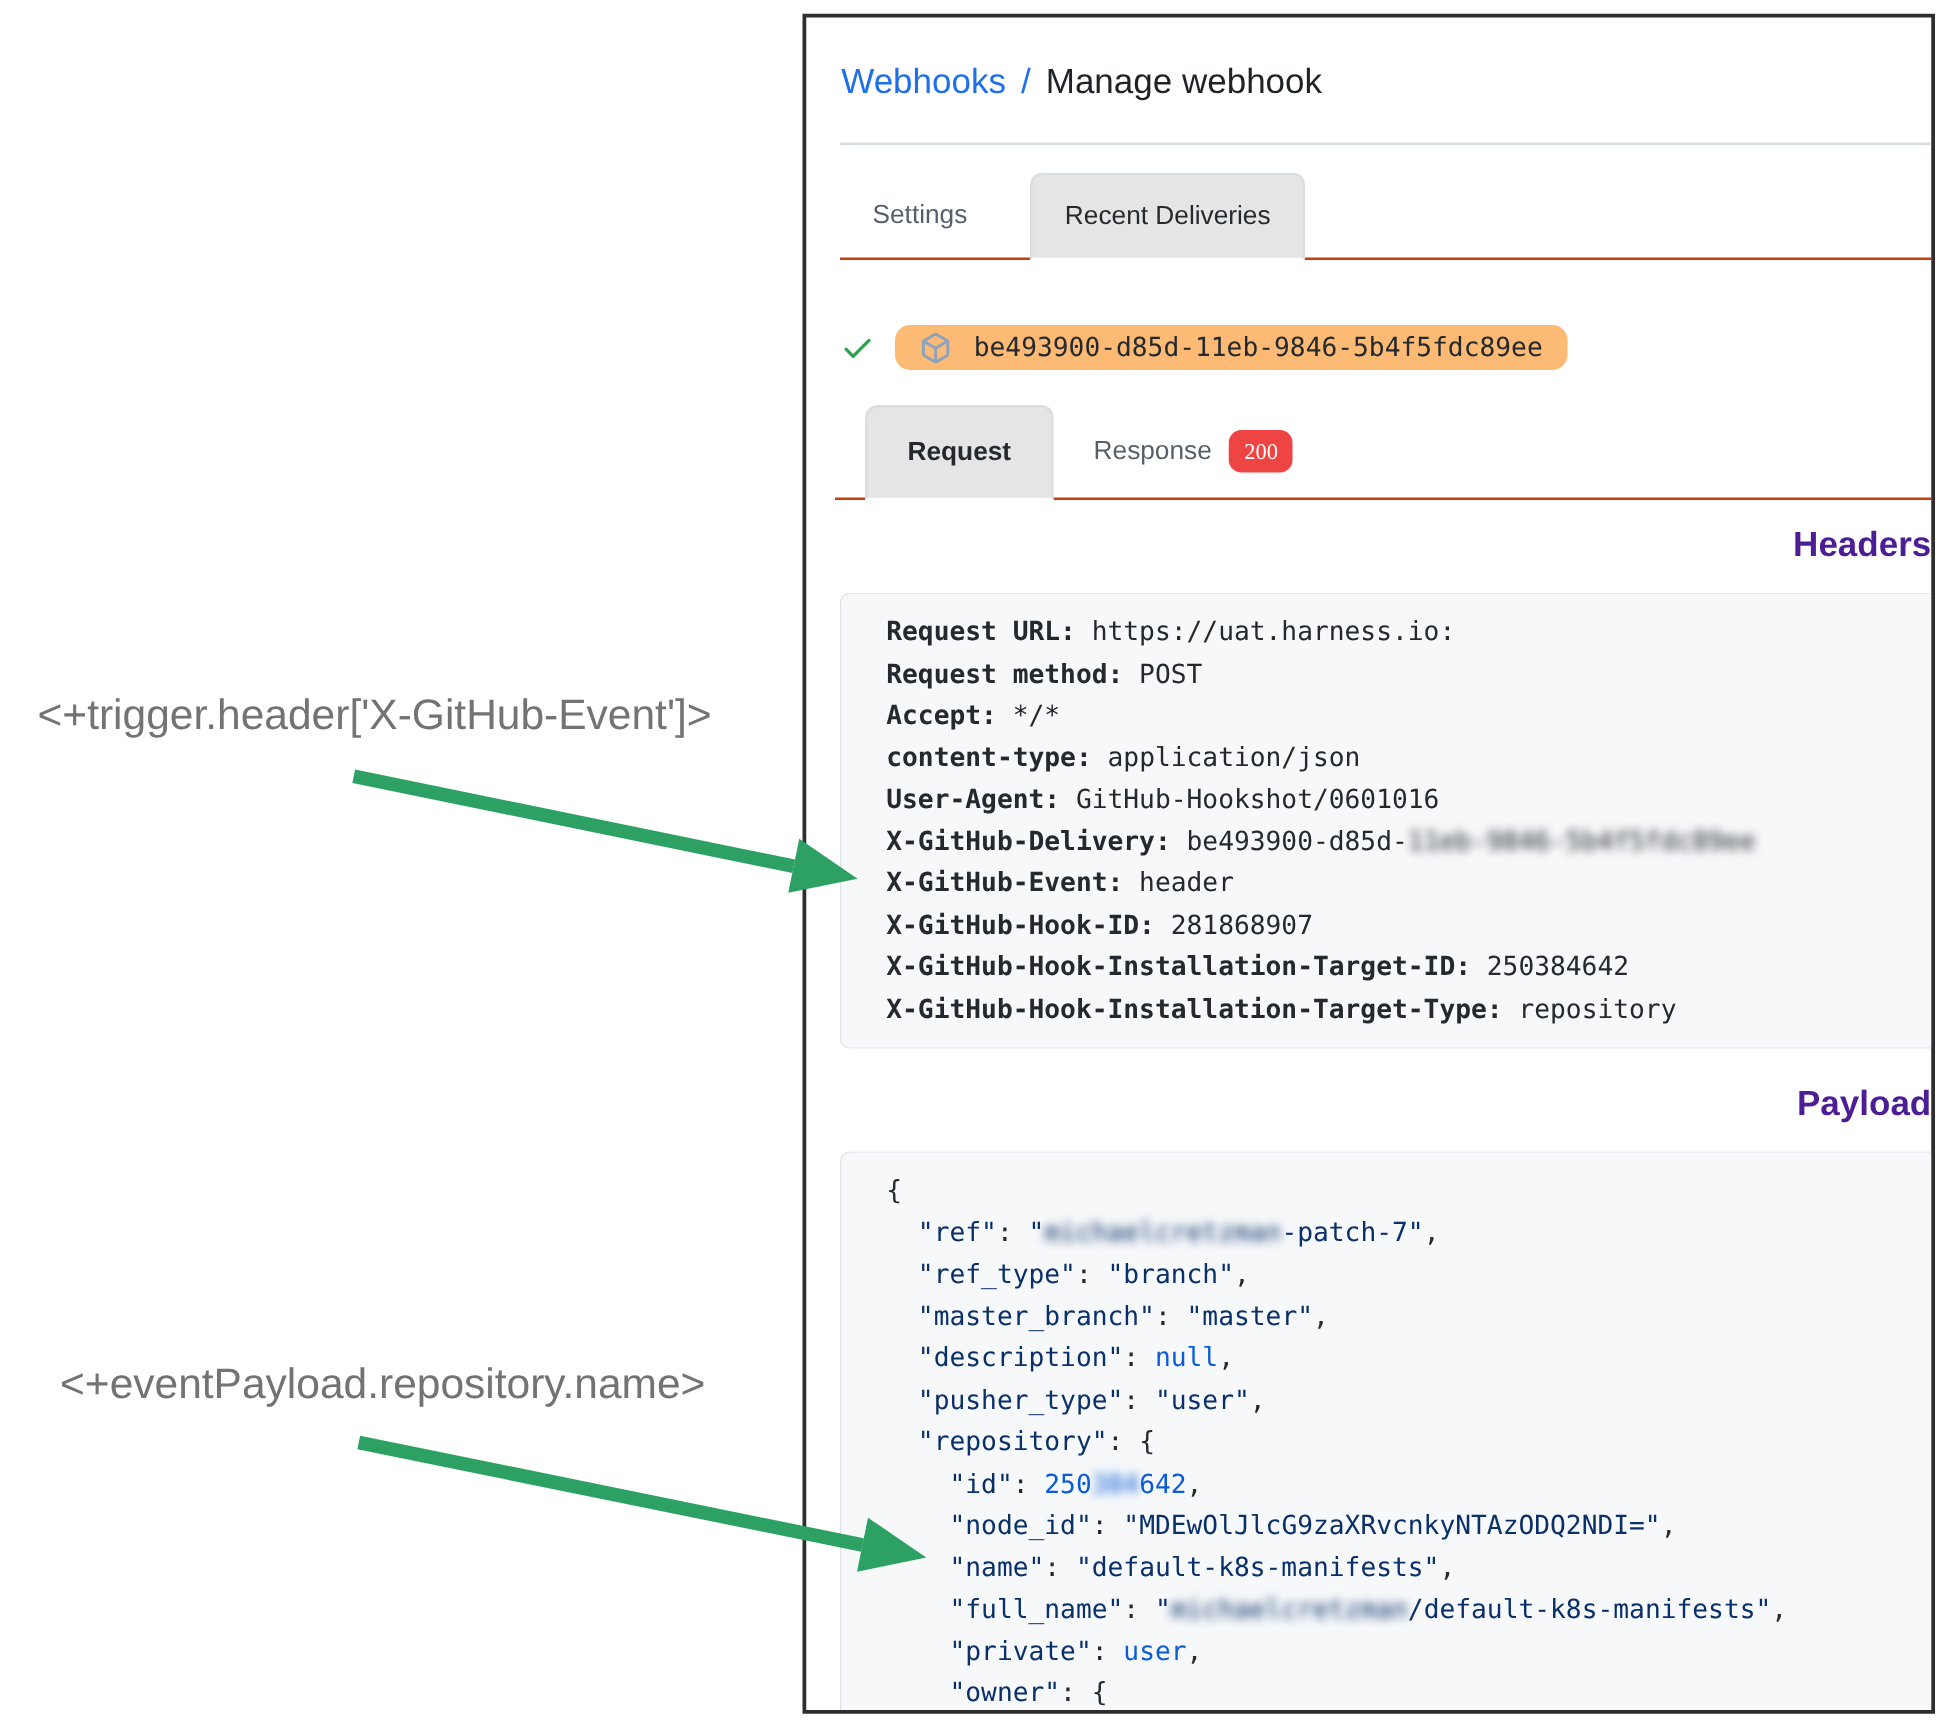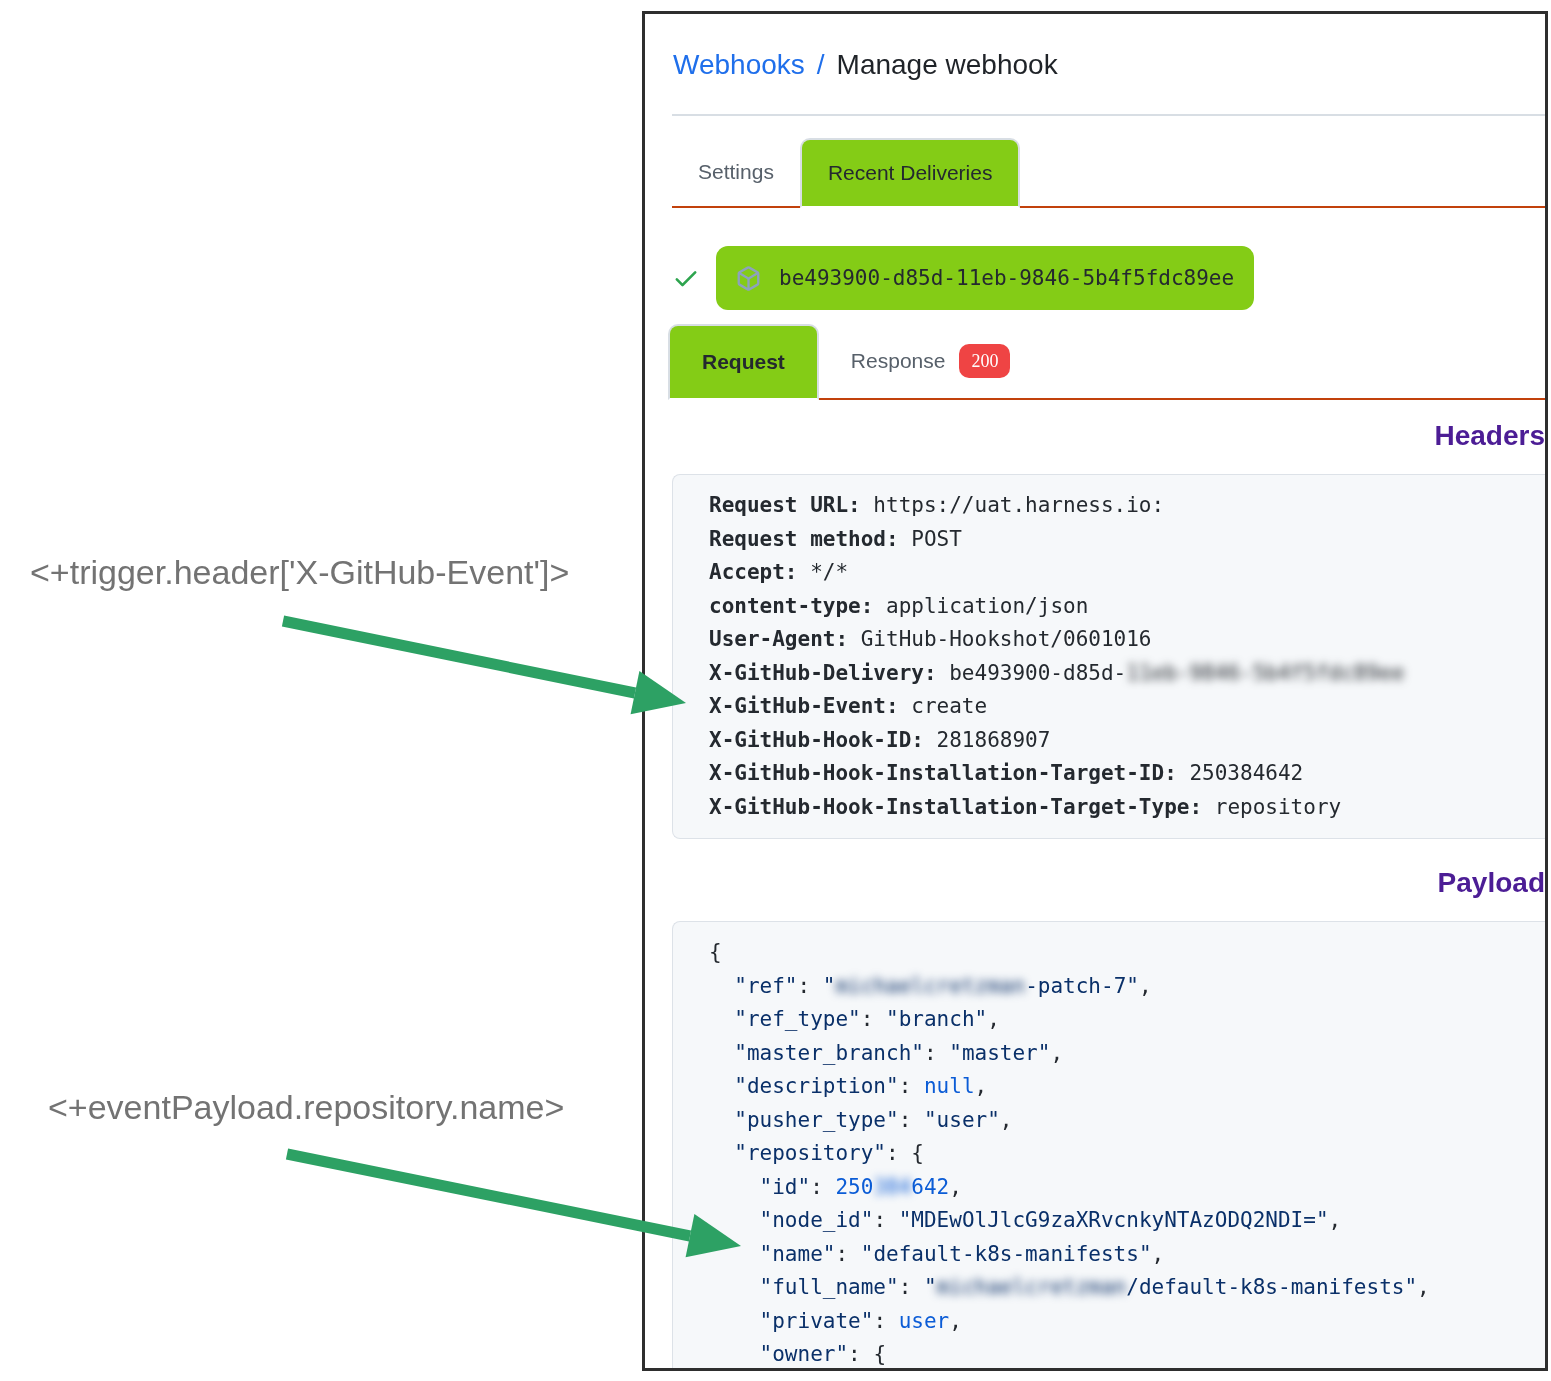--- a/index.html
+++ b/index.html
@@ -19,32 +19,32 @@
   .page-title{display:flex;gap:12px;margin:28px 0 0 28px;font-size:28px;line-height:46px;font-weight:400;}
   .page-title .blue{color:#1f6feb;}
   .page-title .current{color:#1f2328;}
 
   .divider{height:2px;background:#d8dee4;margin:26px 0 0 27px;}
 
   .tabnav{display:flex;align-items:stretch;border-bottom:2px solid #c2410c;}
   .tabnav1{margin:22px 0 0 27px;height:68px;}
   .tabnav2{margin:20px 0 0 23px;height:74px;}
   .tab{display:flex;align-items:center;font-size:21px;color:#57606a;padding:0 26px;cursor:pointer;}
-  .tab.active{background:#84cc16;border:2px solid #d8dee4;border-bottom:2px solid #fff;
-              border-radius:10px 10px 0 0;margin-bottom:-2px;color:#24292f;}
+  .tab.active{background:#e5e5e5;border:2px solid #d8dee4;border-bottom:2px solid #fff;
+              border-radius:10px 10px 0 0;margin-bottom:-2px;color:#24292f;margin-left:24px;}
   .tabnav2 .tab{padding:0 32px;}
   .tabnav2 .tab.active{font-weight:700;}
   .badge{display:inline-block;margin-left:14px;background:#ef4444;color:#fff;
          font-family:Liberation Serif, serif;font-size:18px;line-height:1;
          padding:8px 12px;border-radius:10px;}
 
   .delivery-row{display:flex;align-items:center;gap:16px;margin:44px 0 0 27px;height:52px;}
   .check-icon{width:28px;height:28px;flex:0 0 auto;}
-  .delivery-pill{display:flex;align-items:center;gap:18px;background:#84cc16;
-                 border-radius:12px;height:64px;padding:0 20px;cursor:pointer;}
+  .delivery-pill{display:flex;align-items:center;gap:18px;background:#fdba74;
+                 border-radius:12px;height:36px;padding:0 20px;cursor:pointer;}
   .pkg-icon{width:25px;height:25px;flex:0 0 auto;}
   .delivery-id{font-family:"DejaVu Sans Mono",monospace;font-size:21px;color:#24292f;}
 
   .section-title{margin:20px 0 0 24px;font-size:28px;font-weight:700;color:#4c1d95;text-align:right;}
   .pad-title{margin-top:28px;}
 
   .codebox{margin:22px 0 0 27px;background:#f6f8fa;border:1px solid #dde2e8;
            border-right:none;border-radius:8px 0 0 8px;
            padding:14px 0 14px 20px;box-sizing:border-box;}
   #payload-box{padding:14px 0 24px 20px;}
@@ -110,21 +110,21 @@
   </div>
 
   <div class="section-title">Headers</div>
   <div class="codebox" id="headers-box">
       <div class="cline"><span class="hkey">Request URL:</span><span class="hval"> https://uat.harness.io:</span></div>
       <div class="cline"><span class="hkey">Request method:</span><span class="hval"> POST</span></div>
       <div class="cline"><span class="hkey">Accept:</span><span class="hval"> */*</span></div>
       <div class="cline"><span class="hkey">content-type:</span><span class="hval"> application/json</span></div>
       <div class="cline"><span class="hkey">User-Agent:</span><span class="hval"> GitHub-Hookshot/0601016</span></div>
       <div class="cline"><span class="hkey">X-GitHub-Delivery:</span><span class="hval"> be493900-d85d-</span><span class="hval blurred">11eb-9846-5b4f5fdc89ee</span></div>
-      <div class="cline"><span class="hkey">X-GitHub-Event:</span><span class="hval"> create</span></div>
+      <div class="cline"><span class="hkey">X-GitHub-Event:</span><span class="hval"> header</span></div>
       <div class="cline"><span class="hkey">X-GitHub-Hook-ID:</span><span class="hval"> 281868907</span></div>
       <div class="cline"><span class="hkey">X-GitHub-Hook-Installation-Target-ID:</span><span class="hval"> 250384642</span></div>
       <div class="cline"><span class="hkey">X-GitHub-Hook-Installation-Target-Type:</span><span class="hval"> repository</span></div>
     </div>
 
   <div class="section-title pad-title">Payload</div>
   <div class="codebox" id="payload-box">
       <div class="cline"><span class="tok-p">{</span></div>
       <div class="cline"><span class="tok-p">  </span><span class="tok-s">"ref"</span><span class="tok-p">: </span><span class="tok-s">"</span><span class="tok-s blurred">michaelcretzman</span><span class="tok-s">-patch-7"</span><span class="tok-p">,</span></div>
       <div class="cline"><span class="tok-p">  </span><span class="tok-s">"ref_type"</span><span class="tok-p">: </span><span class="tok-s">"branch"</span><span class="tok-p">,</span></div>

